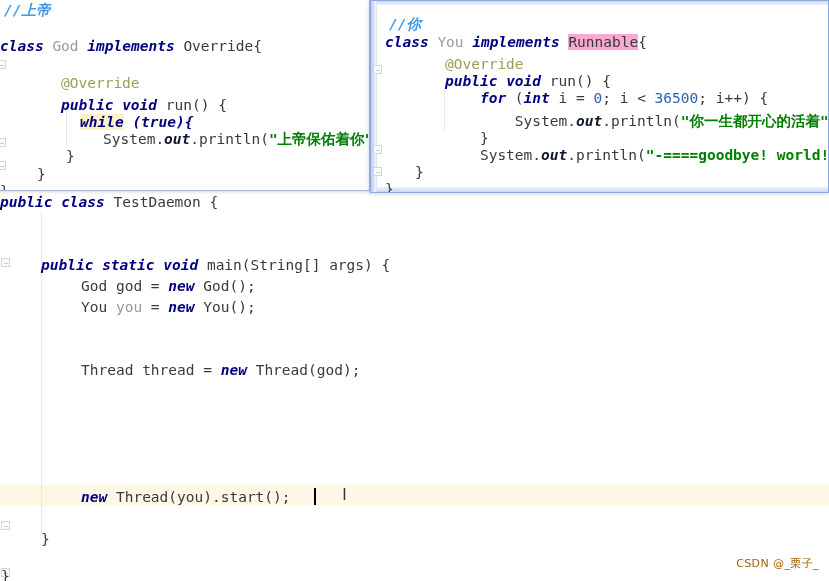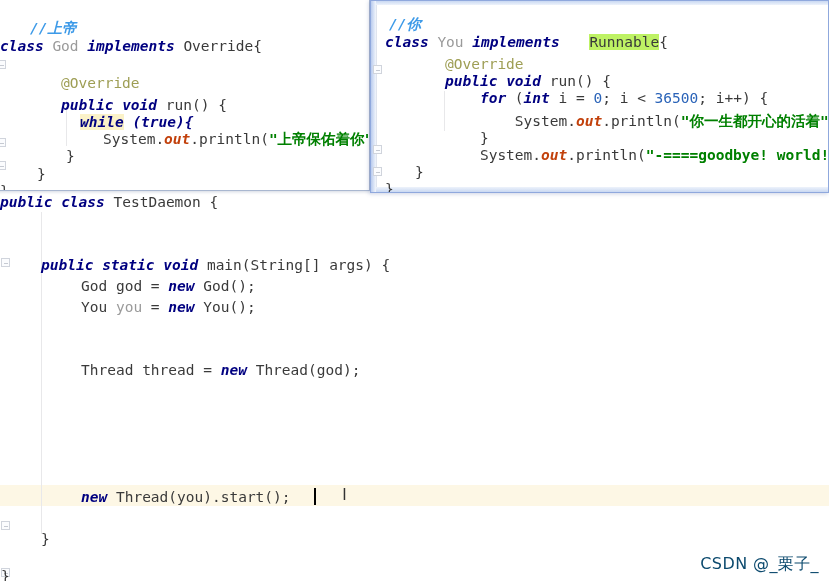--- a/index.html
+++ b/index.html
@@ -63,24 +63,24 @@
   }
 
   
   .kw   { color: #000080; font-weight: bold; font-style: italic; }
   .txt  { color: #3a3a3a; }
   .cls  { color: #3a3a3a; }
   .dim  { color: #9a9a9a; }
   .str  { color: #008000; font-weight: bold; }
   .num  { color: #2a63b8; }
   .ann  { color: #9e9e54; }
-  .fld  { color: #c2410c; font-weight: bold; font-style: italic; }
+  .fld  { color: #0f172a; font-weight: bold; font-style: italic; }
   .cmt  { color: #3d9ae8; font-style: italic; font-weight: bold; }
   .hl-y { background: #fbf2c8; }
-  .hl-b { background: #bef264; margin-left: 21px; }
+  .hl-b { background: #f9a8d4; }
 
   
   .popup {
     position: absolute;
     background: #ffffff;
     box-sizing: border-box;
     overflow: hidden;
   }
   #popup-left {
     left: -4px;
@@ -127,22 +127,22 @@
     width: 5px;
     background: linear-gradient(90deg, #b9cbee, #f2f6fc);
   }
 
   
   #watermark {
     position: absolute;
     right: 10px;
     bottom: 7px;
     font-family: "DejaVu Sans", "Liberation Sans", sans-serif;
-    font-size: 16px;
-    color: #0c4a6e;
+    font-size: 11px;
+    color: #a16207;
     letter-spacing: 0.4px;
     user-select: none;
   }
 
   
   #caret {
     position: absolute;
     width: 1.5px;
     height: 17px;
     background: #000000;
@@ -201,21 +201,21 @@
 
   <div class="popup" id="popup-left">
     <div style="position:absolute; left:4px; top:4px; right:4px; bottom:2px;">
 
       <div class="gutter-fold" style="top:60px; left:-3px;"></div>
       <div class="gutter-fold" style="top:138px; left:-3px;"></div>
       <div class="gutter-fold" style="top:161px; left:-3px;"></div>
 
       <div class="indent-guide" style="left:66px; top:101px; height:45px;"></div>
 
-      <div class="code-line" style="left:4px; top:18px;margin-left:26px;"><span class="cmt">//上帝</span></div>
+      <div class="code-line" style="left:4px; top:0;"><span class="cmt">//上帝</span></div>
 
       <div class="code-line" style="left:0px; top:36px;"><span class="kw">class</span><span class="txt"> </span><span class="dim">God</span><span class="txt"> </span><span class="kw">implements</span><span class="txt"> </span><span class="txt">Override{</span></div>
 
       <div class="code-line" style="left:61px; top:73px;"><span class="ann">@Override</span></div>
 
       <div class="code-line" style="left:61px; top:95px;"><span class="kw">public</span><span class="txt"> </span><span class="kw">void</span><span class="txt"> </span><span class="txt">run() {</span></div>
 
       <div class="code-line" style="left:80px; top:112px;"><span class="kw hl-y">while</span><span class="txt"> </span><span class="kw">(true){</span></div>
 
       <div class="code-line" style="left:103px; top:129px;"><span class="txt">System.</span><span class="fld">out</span><span class="txt">.println(</span><span class="str">"上帝保佑着你"</span></div>

